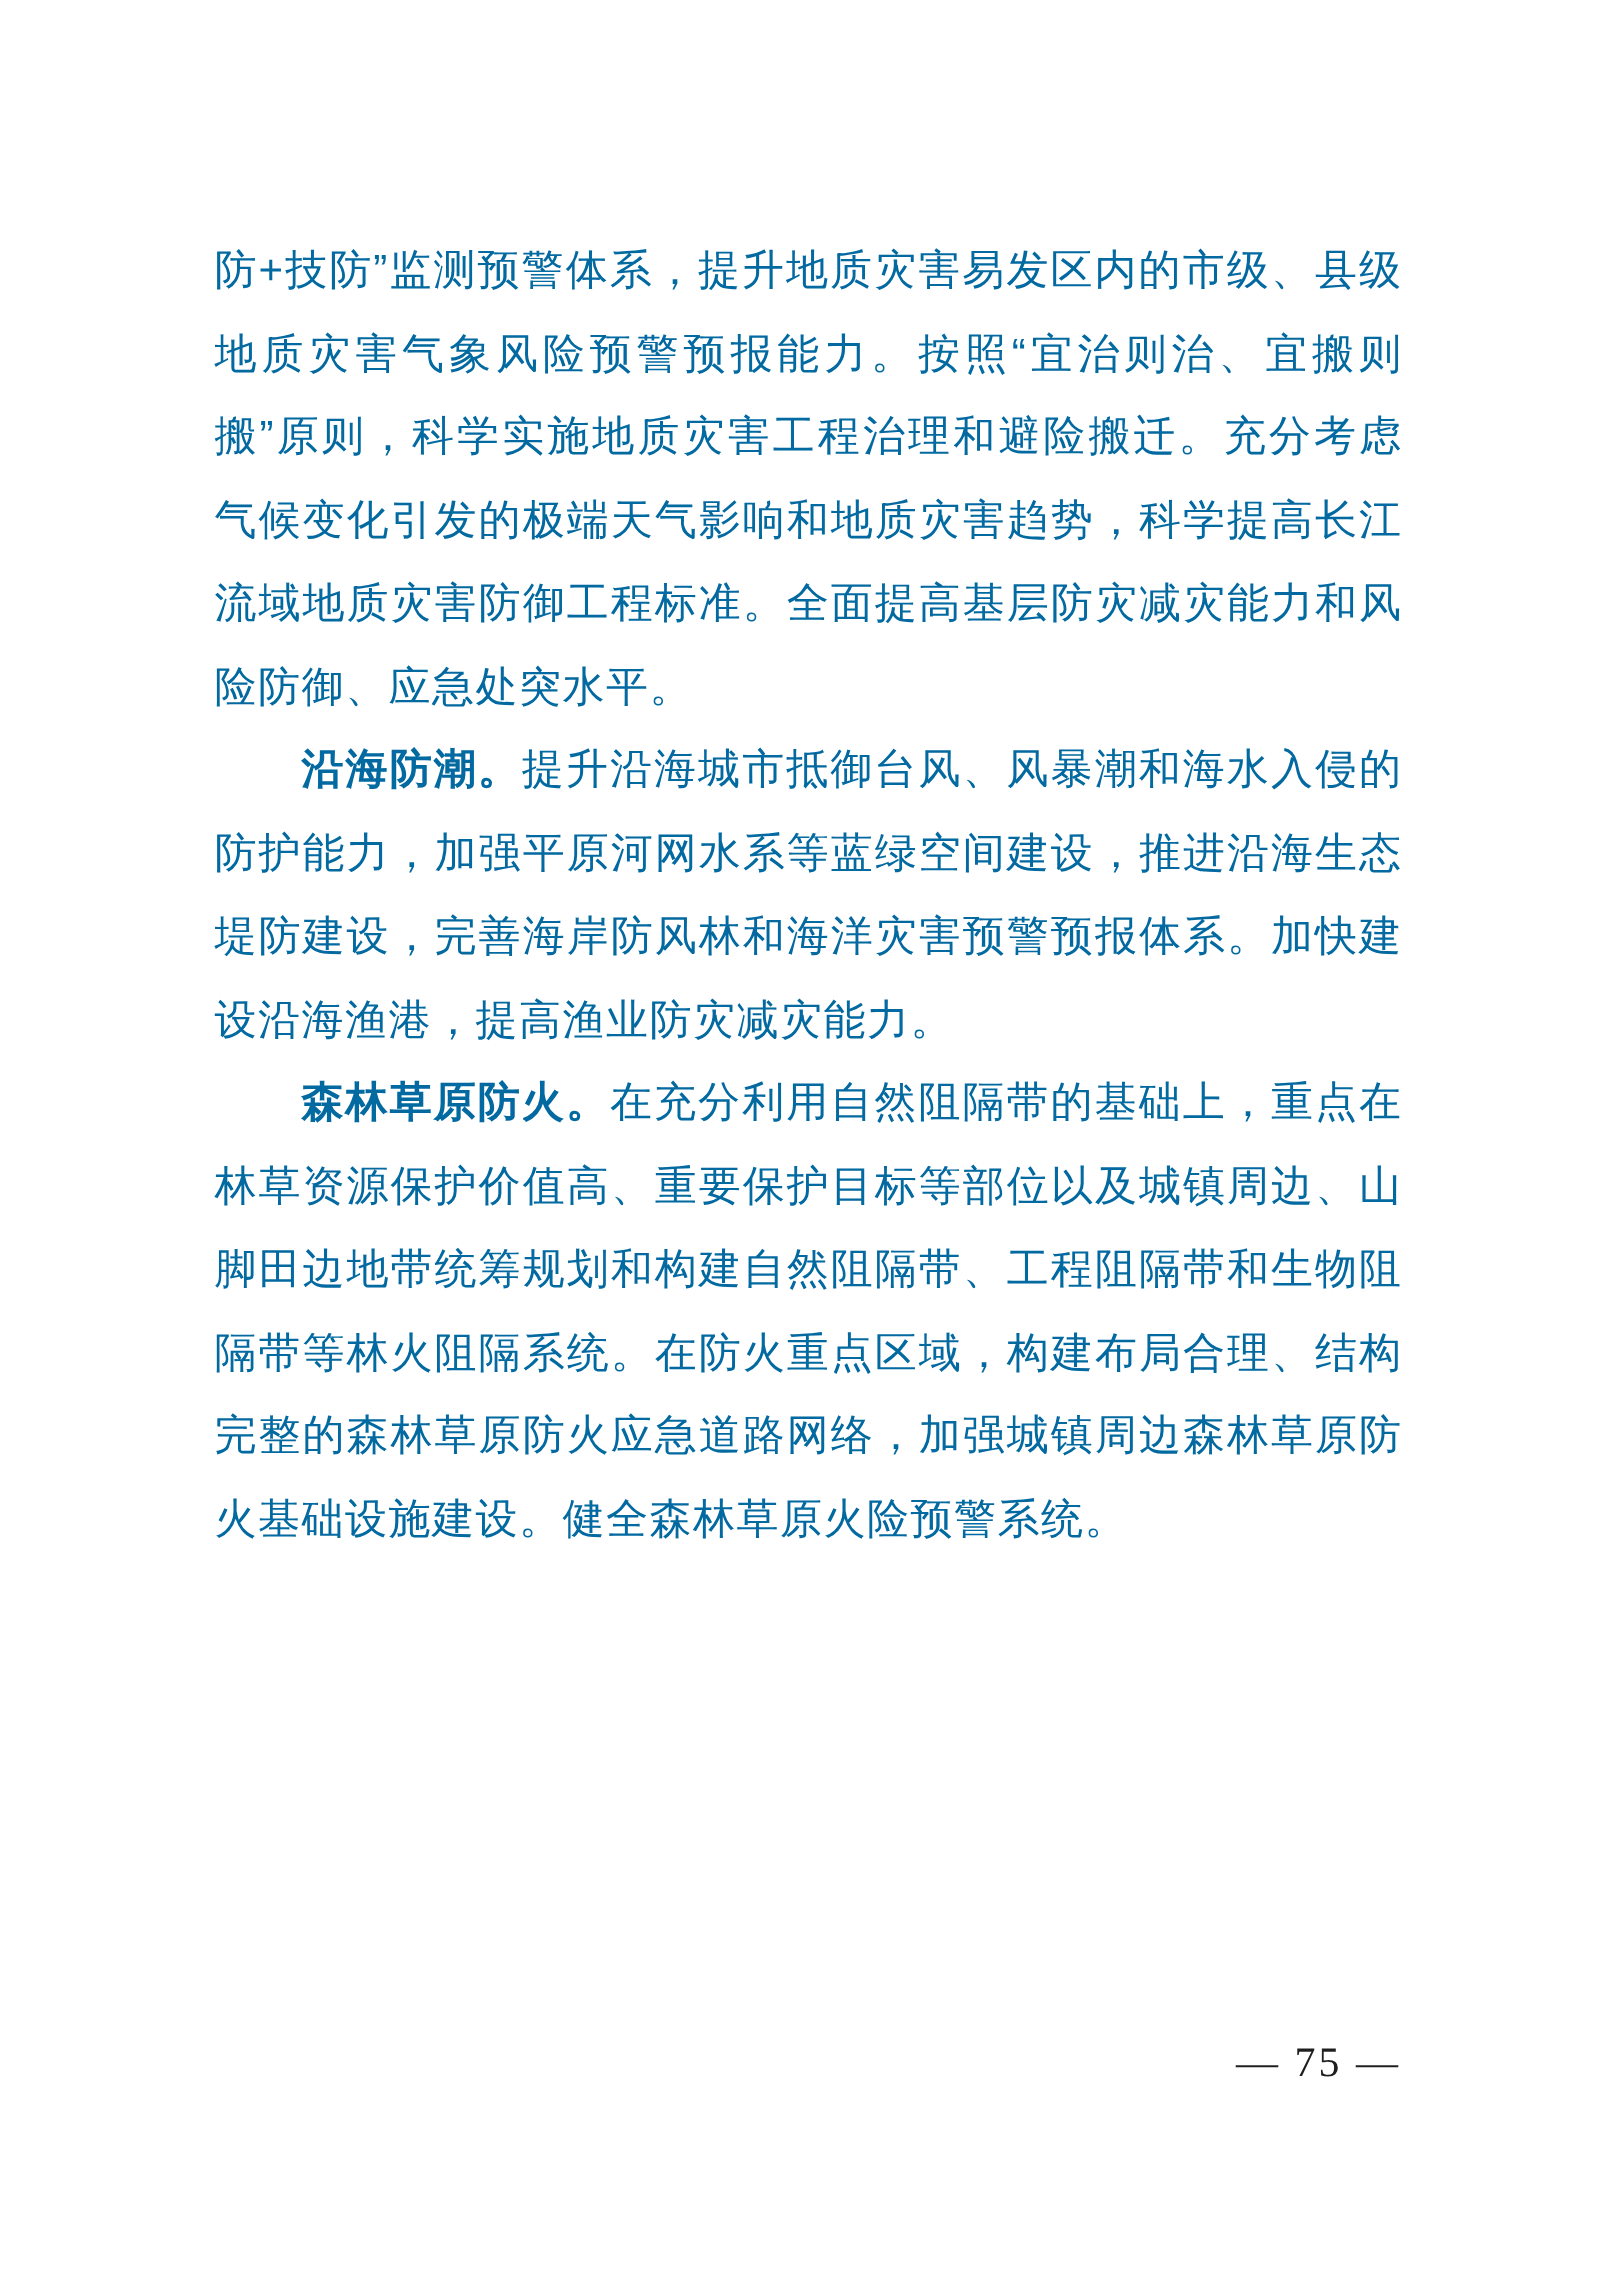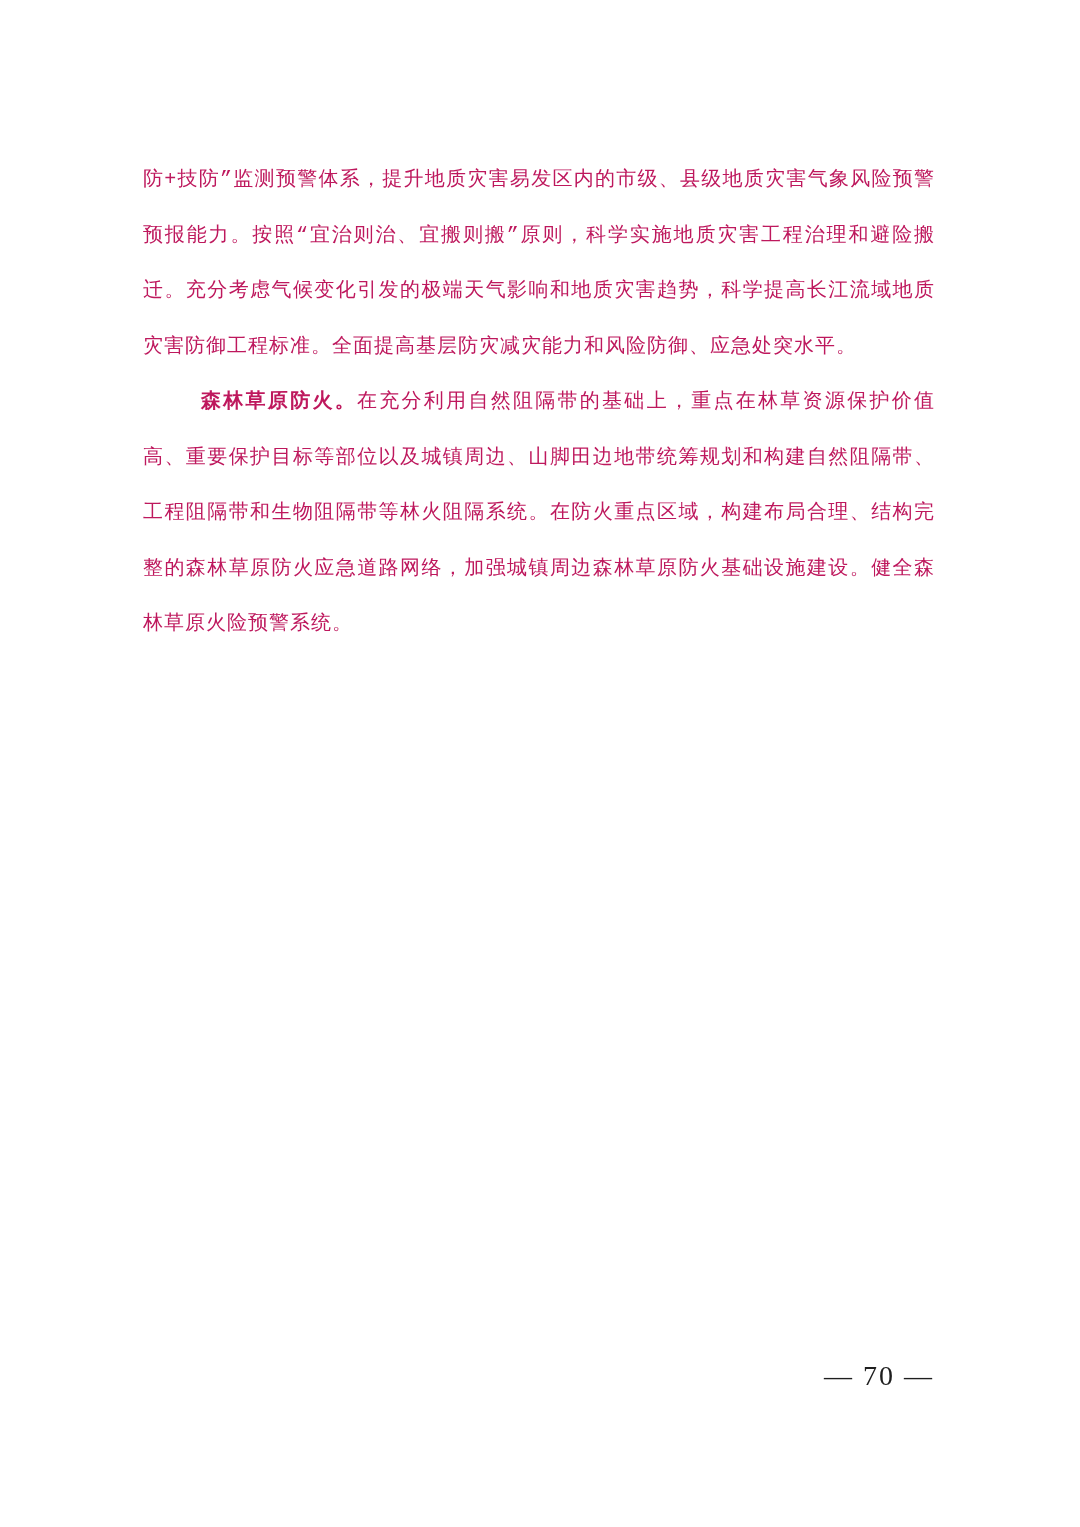--- a/index.html
+++ b/index.html
@@ -12,24 +12,24 @@
     width: 1080px;
     height: 1527px;
     background: #ffffff;
     overflow: hidden;
   }
   .content {
     position: absolute;
     left: 143px;
     top: 152px;
     width: 792px;
-    font-family: Liberation Mono, monospace;
-    font-size: 20px;
+    font-family: Liberation Sans, sans-serif;
+    font-size: 28px;
     line-height: 55.5px;
-    color: #be185d;
+    color: #0369a1;
     text-align: justify;
     letter-spacing: 1px;
   }
   .content p {
     margin: 0;
     padding: 0;
     text-indent: 58px;
   }
   .content p.continuation {
     text-indent: 0;
@@ -50,21 +50,22 @@
 </style>
 </head>
 <body>
 
 <div class="page">
 
   <main class="content">
 
     <p class="continuation"><span>防+技防”监测预警体系，提升地质灾害易发区内的市级、县级地质灾害气象风险预警预报能力。按照“宜治则治、宜搬则搬”原则，科学实施地质灾害工程治理和避险搬迁。充分考虑气候变化引发的极端天气影响和地质灾害趋势，科学提高长江流域地质灾害防御工程标准。全面提高基层防灾减灾能力和风险防御、应急处突水平。</span></p>
 
+    <p><span class="lead">沿海防潮。</span><span>提升沿海城市抵御台风、风暴潮和海水入侵的防护能力，加强平原河网水系等蓝绿空间建设，推进沿海生态堤防建设，完善海岸防风林和海洋灾害预警预报体系。加快建设沿海渔港，提高渔业防灾减灾能力。</span></p>
 
     <p><span class="lead">森林草原防火。</span><span>在充分利用自然阻隔带的基础上，重点在林草资源保护价值高、重要保护目标等部位以及城镇周边、山脚田边地带统筹规划和构建自然阻隔带、工程阻隔带和生物阻隔带等林火阻隔系统。在防火重点区域，构建布局合理、结构完整的森林草原防火应急道路网络，加强城镇周边森林草原防火基础设施建设。健全森林草原火险预警系统。</span></p>
 
 
   </main>
 
-  <footer class="page-number">— 70 —</footer>
+  <footer class="page-number">— 75 —</footer>
 
 </div>
 
 </body></html>

